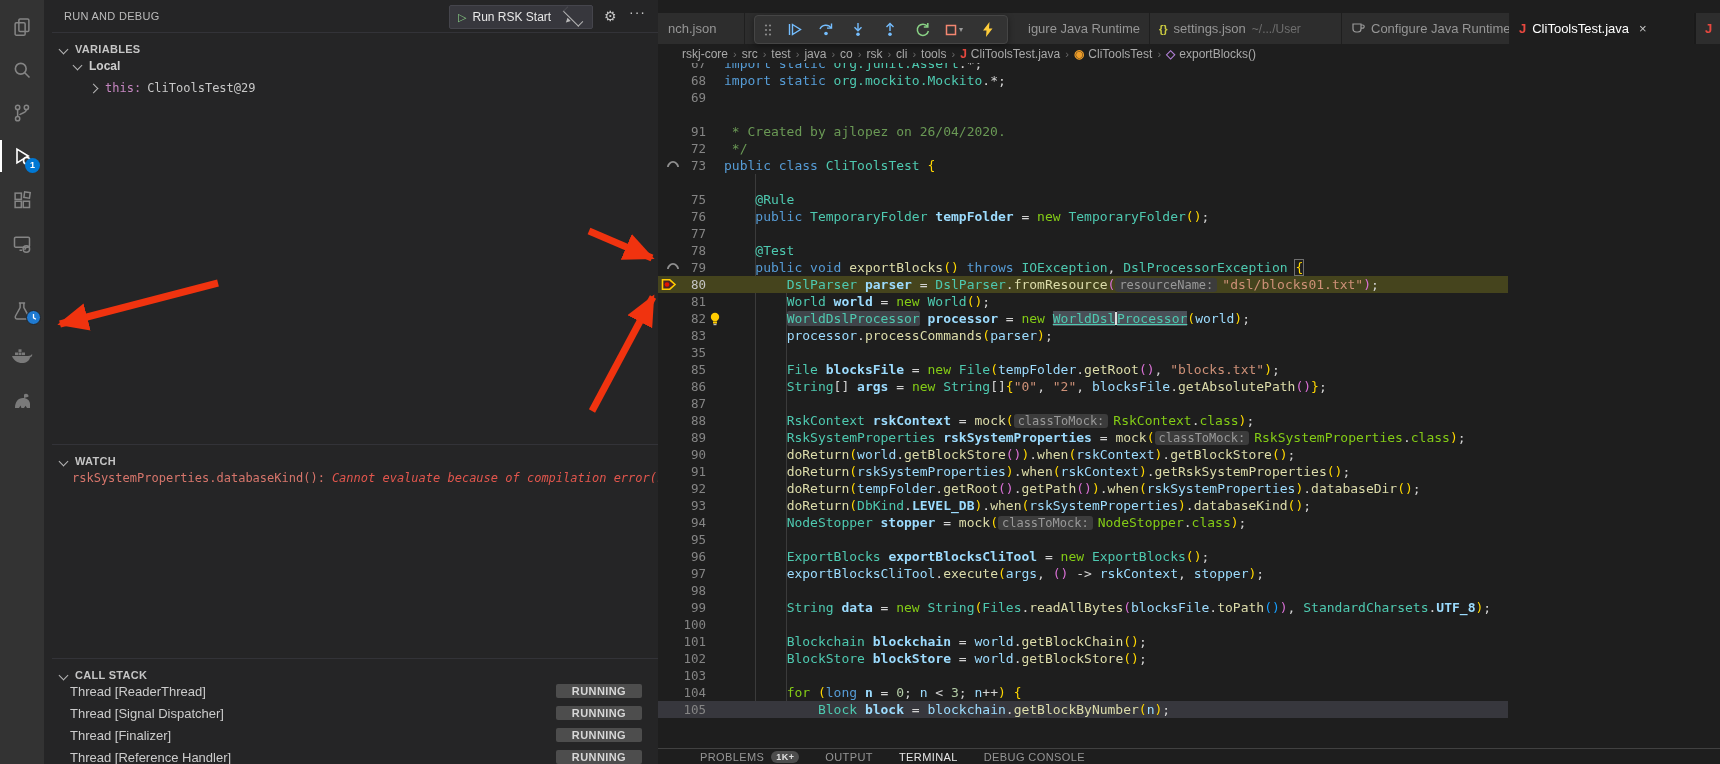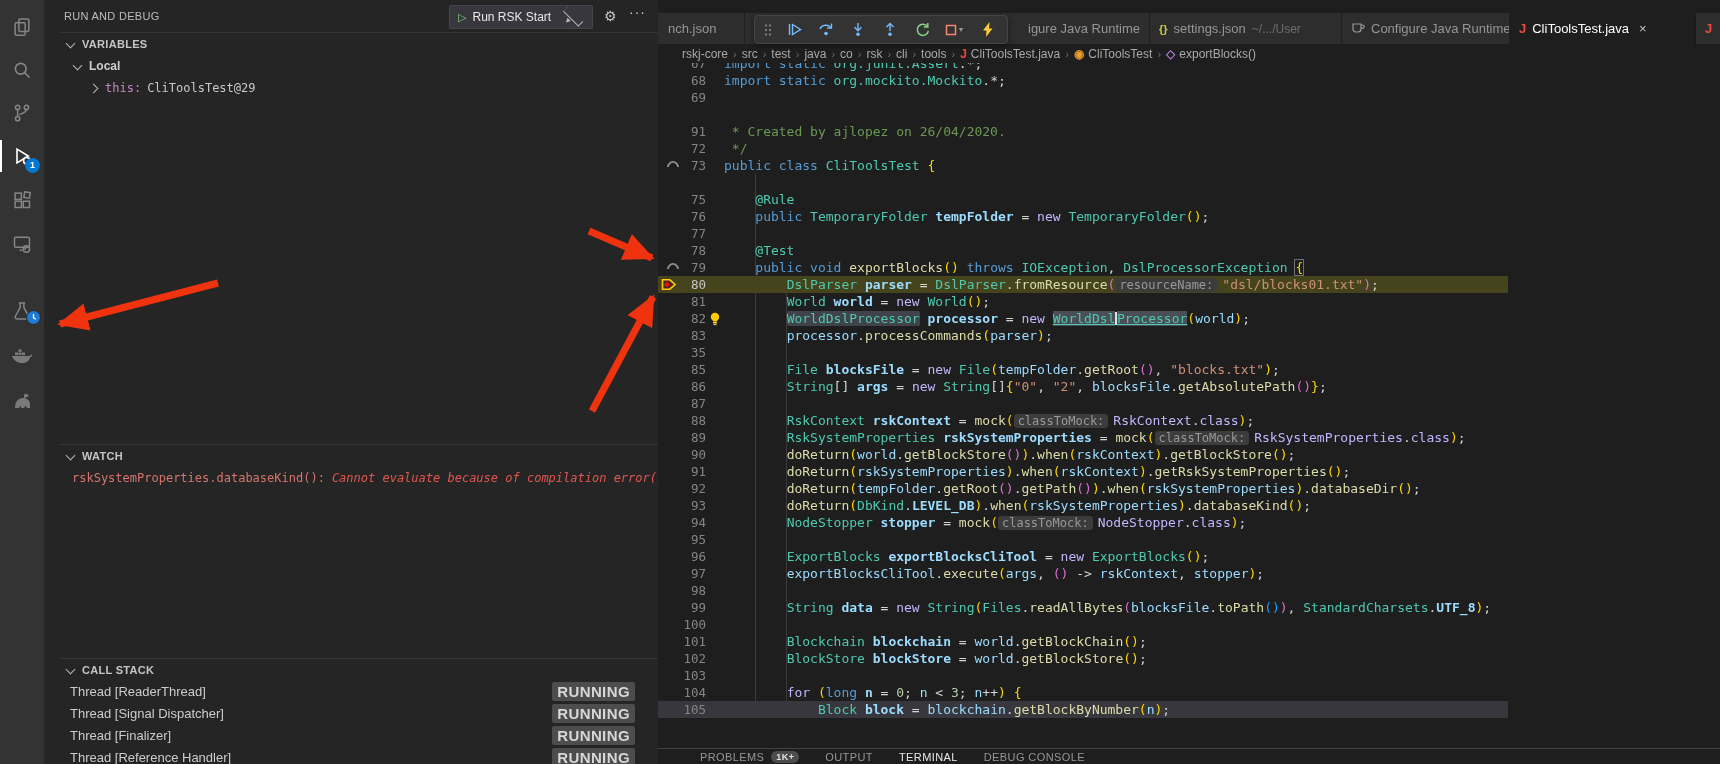--- a/index.html
+++ b/index.html
@@ -15,35 +15,35 @@
   .ab-clock{position:absolute;right:3px;bottom:2px}
   
   .sidebar{position:absolute;left:44px;top:0;width:614px;height:764px;background:#252526;z-index:4}
   .sb-title{position:absolute;left:20px;top:10px;font-size:11px;color:#bcbcbc;letter-spacing:.3px}
   .run-btn{position:absolute;left:405px;top:5px;width:142px;height:22px;background:#37373d;border:1px solid #45454c;border-radius:2px;
            display:flex;align-items:center;font-size:12px;color:#e8e8e8;cursor:pointer}
   .run-btn .play{color:#89d185;margin:0 6px 0 8px;font-size:11px}
   .run-btn .chev{margin-left:auto;padding:0 7px;color:#bbb;border-left:1px solid #4a4a50;font-size:9px;line-height:20px}
   .sb-gear{position:absolute;left:560px;top:8px;color:#c5c5c5;font-size:14px;cursor:pointer}
   .sb-dots{position:absolute;left:585px;top:4px;color:#c5c5c5;font-size:14px;cursor:pointer;letter-spacing:1px}
-  .sb-sec{position:absolute;left:15px;right:0;height:22px;border-top:1px solid #333338;display:flex;align-items:center;cursor:pointer}
+  .sb-sec{position:absolute;left:8px;right:0;height:22px;border-top:1px solid #333338;display:flex;align-items:flex-end;cursor:pointer}
   .sb-sec .lbl{font-size:11px;font-weight:bold;color:#c5c5c5;letter-spacing:.3px}
   .chev{display:inline-block;width:6px;height:6px;border-right:1.4px solid #b6b6b6;border-bottom:1.4px solid #b6b6b6;
         transform:rotate(45deg);margin:0 8px 2px 8px}
   .chev.r{transform:rotate(-45deg);margin-bottom:0}
   .sb-row{position:absolute;left:0;right:0;height:20px;display:flex;align-items:center;font-size:12px;cursor:pointer}
   .mono{font-family:"DejaVu Sans Mono",monospace}
   .var-name{color:#c586c0}
   .var-val{color:#c8c8c8;margin-left:6px}
   .watch-expr{color:#d6756b}
   .watch-err{color:#e2564d;font-style:italic}
   .cs-row{position:absolute;left:0;right:0;height:22px;display:flex;align-items:center;font-size:13px;color:#cccccc;cursor:pointer}
   .cs-name{margin-left:26px}
-  .cs-badge{margin-left:auto;margin-right:23px;background:#4d4d4d;color:#d7d7d7;font-size:15px;font-weight:bold;
-            padding:1px 5px;border-radius:2px;letter-spacing:.4px}
+  .cs-badge{margin-left:auto;margin-right:16px;background:#4d4d4d;color:#d7d7d7;font-size:11px;font-weight:bold;
+            padding:1px 16px;border-radius:2px;letter-spacing:.4px}
   
   .editor{position:absolute;left:658px;top:13px;width:1062px;height:764px;background:#1e1e1e}
   .tabstrip{position:absolute;left:0;top:0;width:1062px;height:31px;background:#252526}
   .tab{position:absolute;top:0;height:31px;background:#2d2d2d;color:#969696;font-size:13px;display:flex;align-items:center;
        border-right:1px solid #1f1f1f;box-sizing:border-box;cursor:pointer;white-space:nowrap;overflow:hidden}
   .tab.active{background:#1e1e1e;color:#ffffff}
   .tab .ticon{margin:0 6px 0 9px;font-weight:bold;font-size:11px}
   .ticon.json{color:#cbcb41}
   .ticon.java{color:#e8483f;font-size:13px}
   .tab .dim{color:#6e6e6e;margin-left:6px;font-size:12px}
@@ -64,21 +64,21 @@
   
   .code-area{position:absolute;left:0;top:50px;width:1062px;height:698px;overflow:hidden}
   .cl{position:absolute;left:0;width:850px;height:17px;line-height:17px;font-family:"DejaVu Sans Mono",monospace;
       font-size:13px;white-space:pre;color:#d4d4d4}
   .cl .num{position:absolute;left:2px;width:46px;text-align:right;color:#858585;font-size:12.5px}
   .cl .num.cur{color:#c6c6c6}
   .cl .ct{position:absolute;left:66px}
   .bg-debug{background:#45441d}
   .bg-gray{background:#37373d}
   .indent-guide{position:absolute;width:1px;background:#3b3b3b}
-  .tk-k{color:#569cd6}.tk-c{color:#c4b5fd}.tk-t{color:#4ec9b0}.tk-m{color:#dcdcaa}
+  .tk-k{color:#569cd6}.tk-c{color:#84cc16}.tk-t{color:#4ec9b0}.tk-m{color:#dcdcaa}
   .tk-v{color:#9cdcfe}.tk-d{color:#9cdcfe;font-weight:bold}.tk-s{color:#ce9178}
   .tk-n{color:#b5cea8}.tk-cm{color:#6a9955}.tk-an{color:#4ec9b0}.tk-p{color:#d4d4d4}
   .tk-b1{color:#ffd700}.tk-b2{color:#da70d6}.tk-b3{color:#179fff}
   .tk-hint{background:#3c3c3c;color:#999;border-radius:3px;padding:0 4px;margin-right:5px;font-size:12px}
   .tk-match{outline:1px solid #707070}
   .tk-hl1{background:#40444a;border-radius:2px}
   .tk-hl2{background:#4a4f57;text-decoration:underline}
   .caret{display:inline-block;width:1.5px;height:13px;background:#e0e0e0;vertical-align:-2px}
   .g-arc{position:absolute;left:9px;top:4px;width:8px;height:8px;border:2px solid #8f8f8f;border-radius:50%;
          border-bottom-color:transparent;border-left-color:transparent;transform:rotate(-45deg)}

